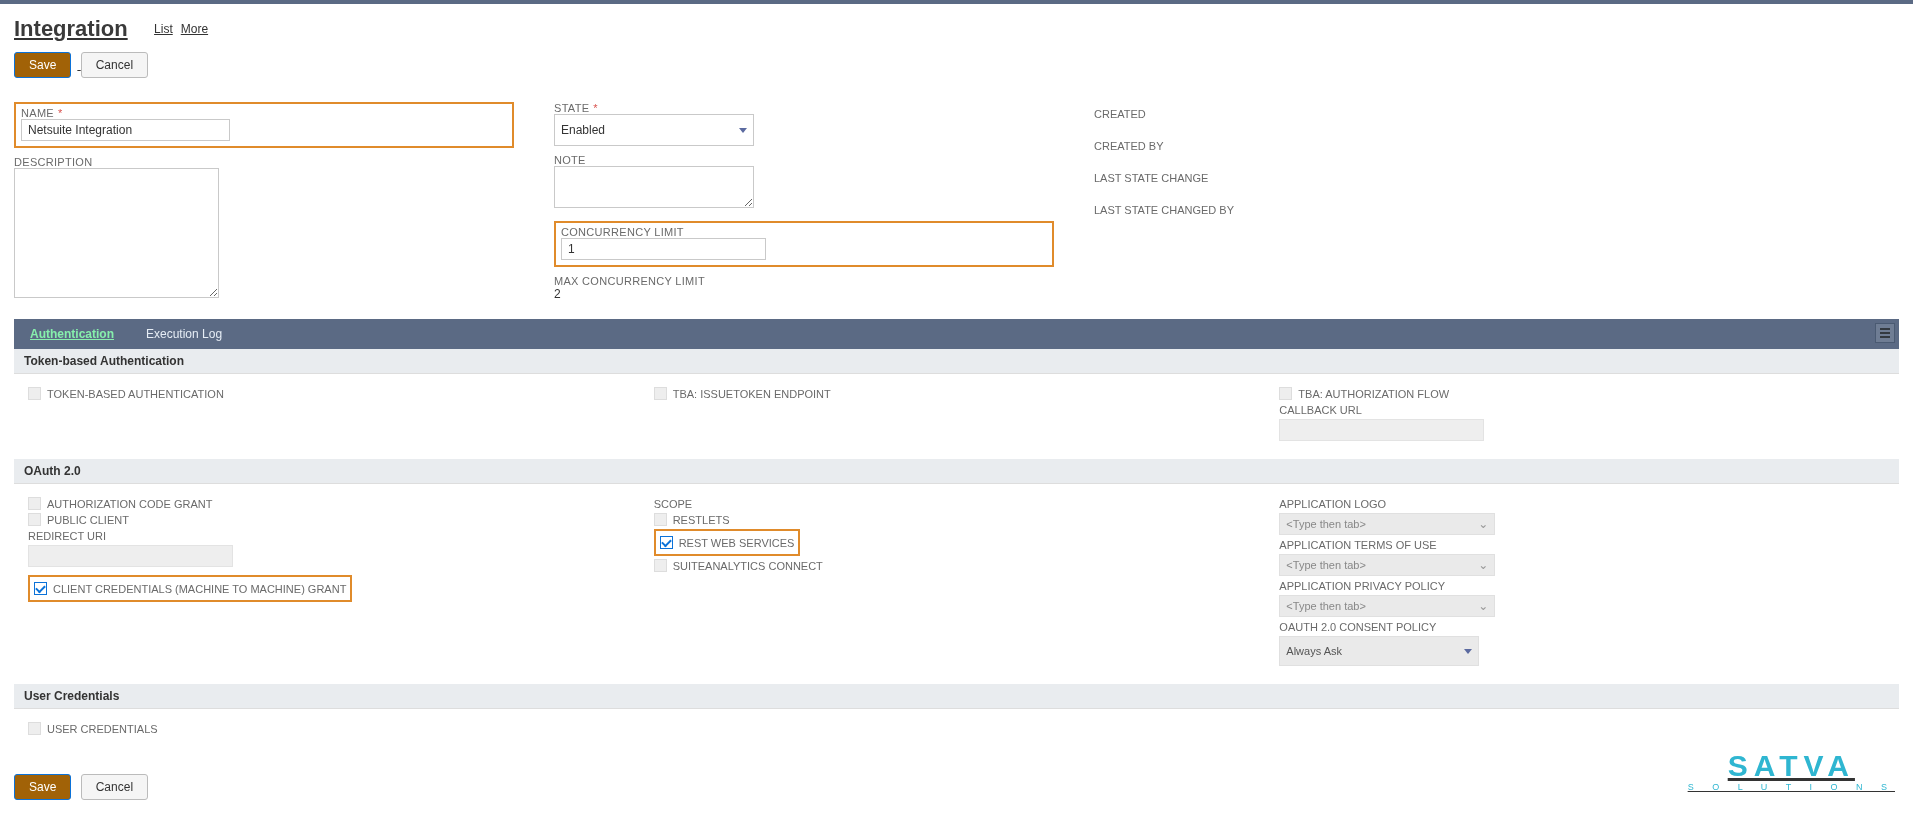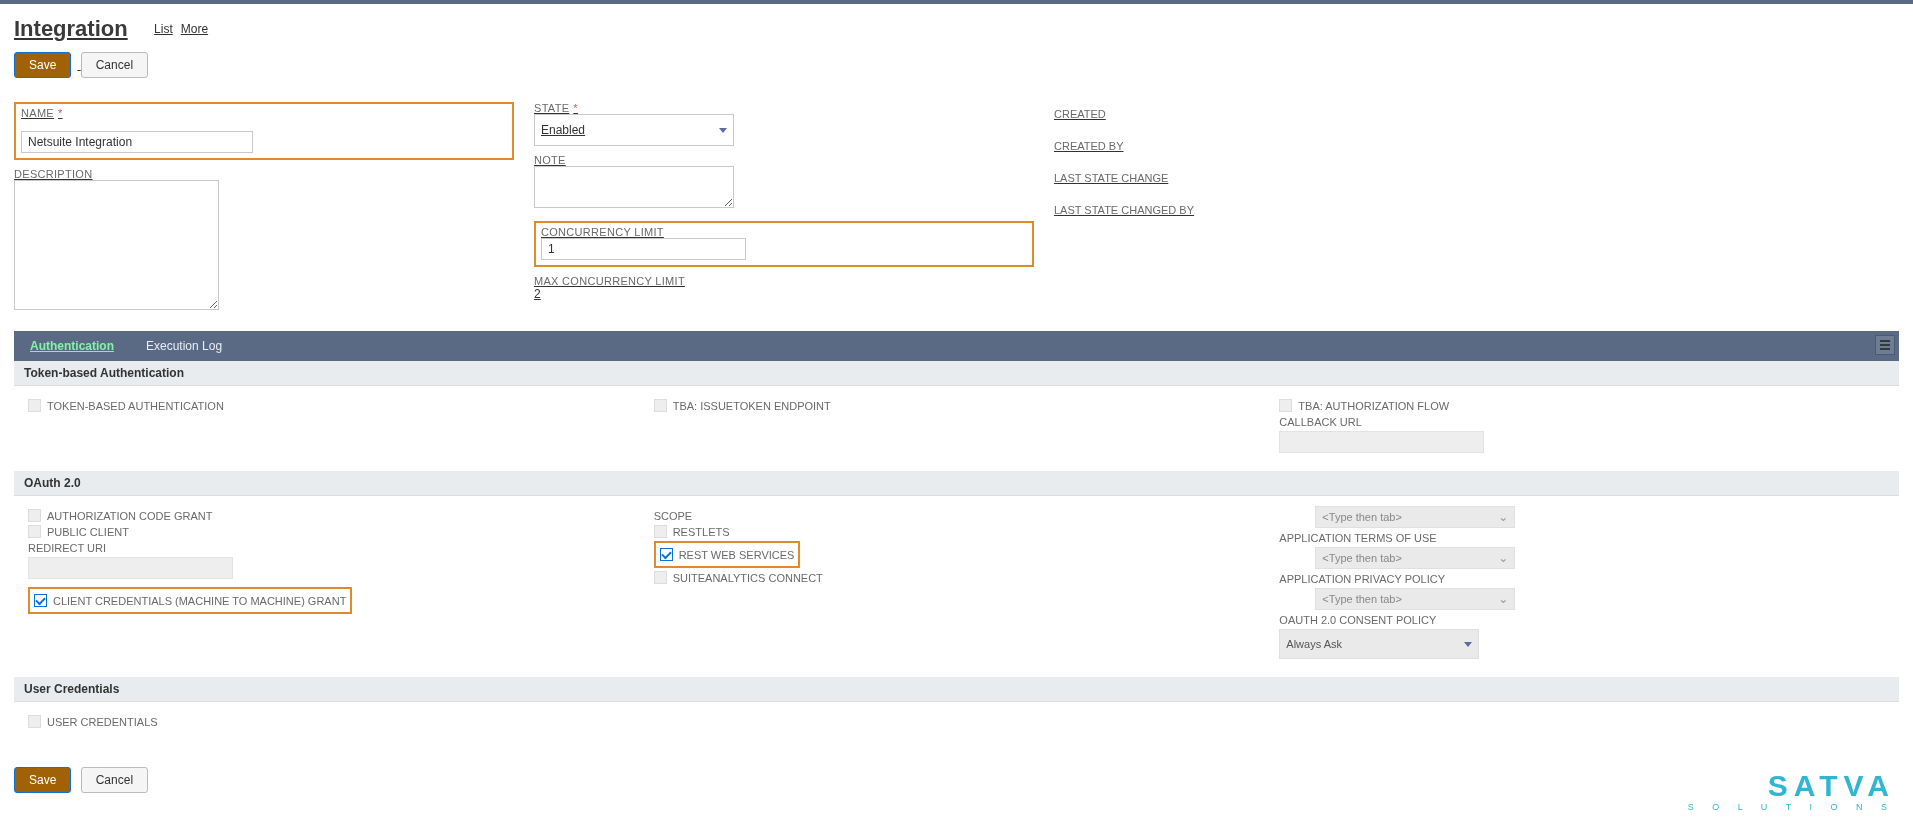--- a/index.html
+++ b/index.html
@@ -22,35 +22,35 @@
     padding: 5px 14px;
     border-radius: 3px;
     font-size: 12px;
     cursor: pointer;
     border: 1px solid #bbb;
     background: #f5f5f5;
     color: #333;
     margin-right: 6px;
   }
   .btn-primary { background: #a16207; border-color: #0b72d9; color: #fff; }
-  .form-cols { display: flex; gap: 20px; text-decoration: underline; }
+  .form-cols { display: flex; gap: 40px; }
   .col { display: flex; flex-direction: column; gap: 8px; }
   .col-1 { flex: 0 0 500px; }
   .col-2 { flex: 0 0 500px; }
   .col-3 { flex: 1 1 auto; }
   .field-label { font-size: 11px; color: #6a6a6a; letter-spacing: 0.3px; }
   .req-star { color: #d9534f; margin-left: 4px; }
   input[type="text"].text-input, .select-box, textarea, input.num-input {
     border: 1px solid #c9c9c9;
     background: #fff;
     font-size: 12px;
     padding: 3px 6px;
     color: #333;
   }
-  .text-input { width: 232px; height: 22px; margin-top: 12px; }
+  .text-input { width: 209px; height: 22px; }
   textarea { width: 205px; height: 130px; resize: both; }
   .note-area { width: 200px; height: 42px; resize: both; }
   .select-box { width: 200px; height: 32px; display: flex; align-items: center; justify-content: space-between; padding: 0 6px; cursor: pointer; }
   .triangle-down { width: 0; height: 0; border-left: 4px solid transparent; border-right: 4px solid transparent; border-top: 5px solid #5b6aa0; }
   .num-input { width: 205px; height: 22px; }
   .highlight-box { border: 2px solid #e08b2b; padding: 3px 5px 5px 5px; display: inline-block; }
   .highlight-box-tight { border: 2px solid #e08b2b; padding: 2px 4px; display: inline-block; }
   .meta-row { font-size: 11px; color: #6a6a6a; padding: 6px 0; }
 
   
@@ -72,27 +72,27 @@
   }
   .check.checked { background: #fff; border-color: #0b72d9; }
   .check.checked::after {
     content: ""; display: block; width: 7px; height: 4px; border-left: 2px solid #0b72d9; border-bottom: 2px solid #0b72d9; transform: rotate(-45deg); margin-top: -2px;
   }
   .check.disabled { background: #eee; border-color: #ddd; cursor: default; }
   .chk-label { font-size: 11px; color: #6a6a6a; }
 
   .sub-label { font-size: 11px; color: #6a6a6a; margin: 4px 0 3px 0; }
   .ro-input { width: 205px; height: 22px; background: #eee; border: 1px solid #e3e3e3; }
-  .typefield { width: 200px; height: 22px; background: #eaeaea; border: 1px solid #e0e0e0; display: flex; align-items: center; justify-content: space-between; padding: 0 6px; color:#888; font-size:11px; cursor:pointer;margin-left:36px;}
+  .typefield { width: 216px; height: 22px; background: #eaeaea; border: 1px solid #e0e0e0; display: flex; align-items: center; justify-content: space-between; padding: 0 6px; color:#888; font-size:11px; cursor:pointer;}
   .typefield .chev { color: #999; font-size: 12px; }
   .select-grey { width: 200px; height: 30px; background: #eaeaea; border: 1px solid #e0e0e0; display: flex; align-items: center; justify-content: space-between; padding: 0 6px; color:#555; font-size:11px; cursor:pointer;}
 
   .bottom-btns { margin-top: 18px; }
 
-  .brand { position: fixed; right: 18px; bottom: 8px; text-align: right; line-height: 1; }
+  .brand { position: fixed; right: 18px; bottom: 28px; text-align: center; line-height: 1; text-decoration: underline; }
   .brand-main { font-size: 30px; font-weight: 800; color: #2fb6d1; letter-spacing: 6px; }
   .brand-sub { font-size: 9px; color: #2fb6d1; letter-spacing: 8px; margin-top: 2px; }
 </style>
 </head>
 <body>
 
 <div class="page">
   <div class="header-row">
     <div>
       <h1 class="page-title">Integration</h1>
@@ -222,20 +222,21 @@
             <span class="check checked"></span>
             <span class="chk-label">REST WEB SERVICES</span>
           </span>
         </span>
         <div class="check-row">
           <span class="check disabled"></span>
           <span class="chk-label">SUITEANALYTICS CONNECT</span>
         </div>
       </div>
       <div>
+        <div class="sub-label">APPLICATION LOGO</div>
         <div class="typefield">
           <span>&lt;Type then tab&gt;</span>
             <span class="chev">⌄</span>
         </div>
         <div class="sub-label">APPLICATION TERMS OF USE</div>
         <div class="typefield">
           <span>&lt;Type then tab&gt;</span>
             <span class="chev">⌄</span>
         </div>
         <div class="sub-label">APPLICATION PRIVACY POLICY</div>

